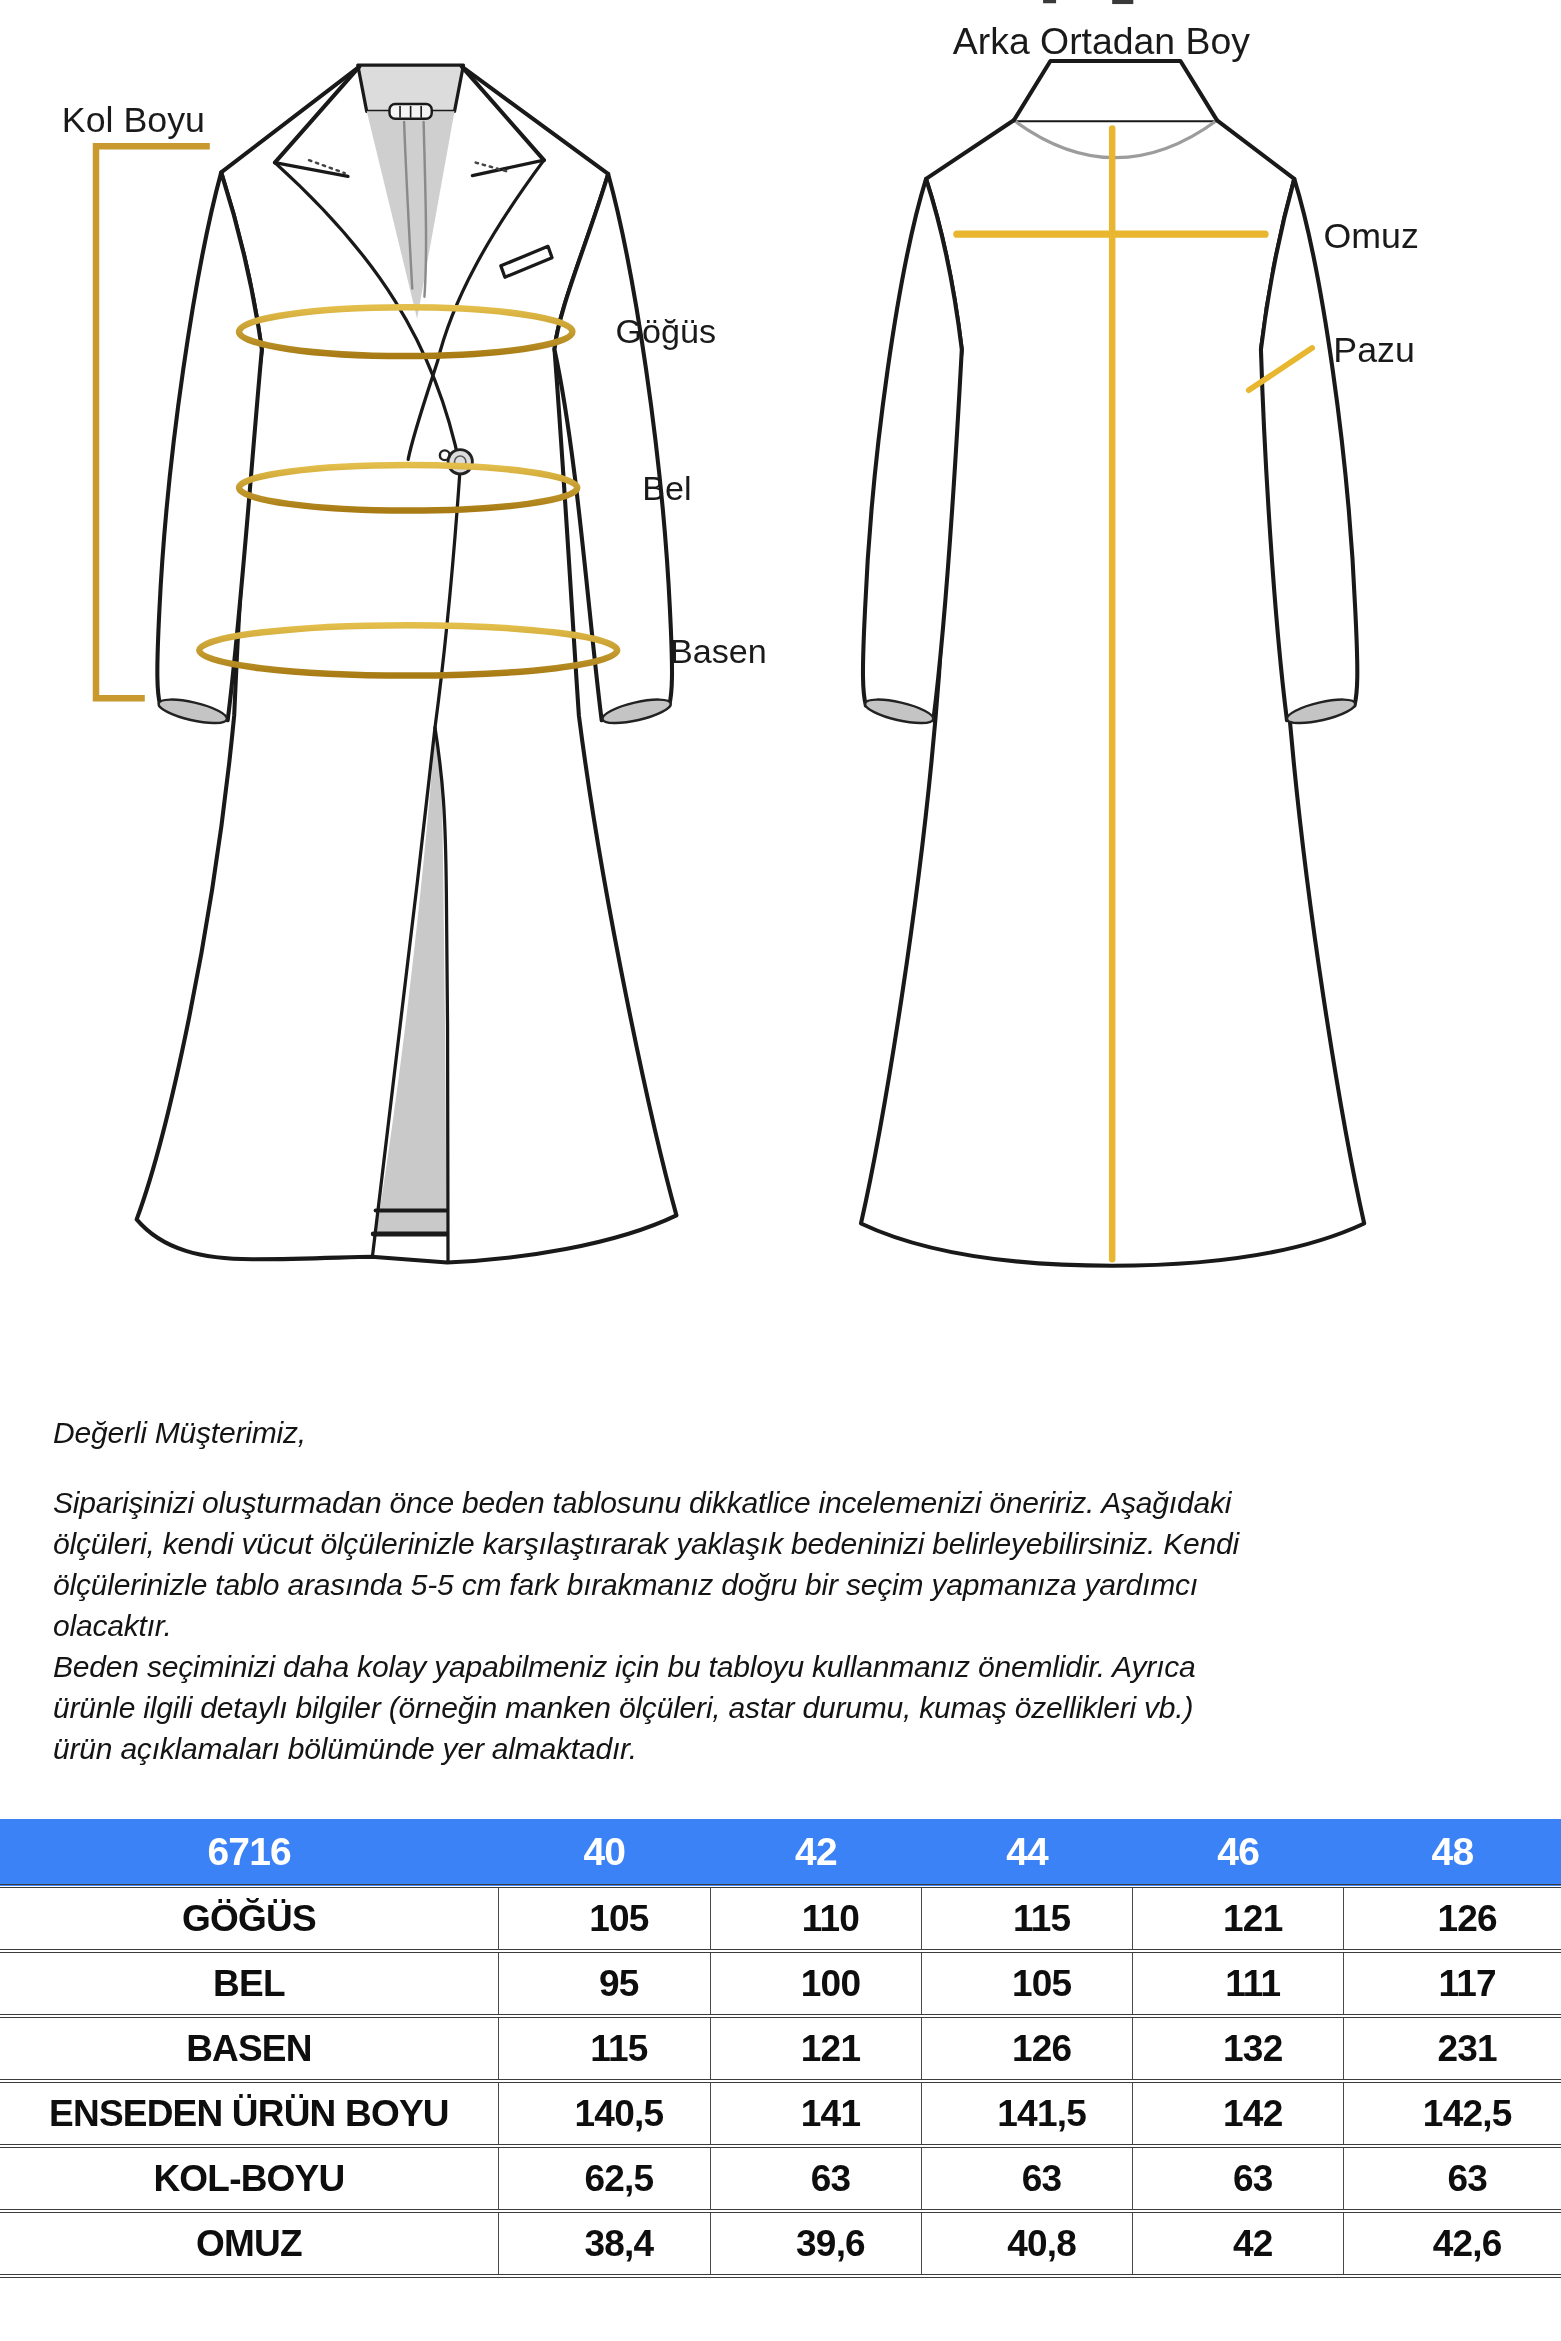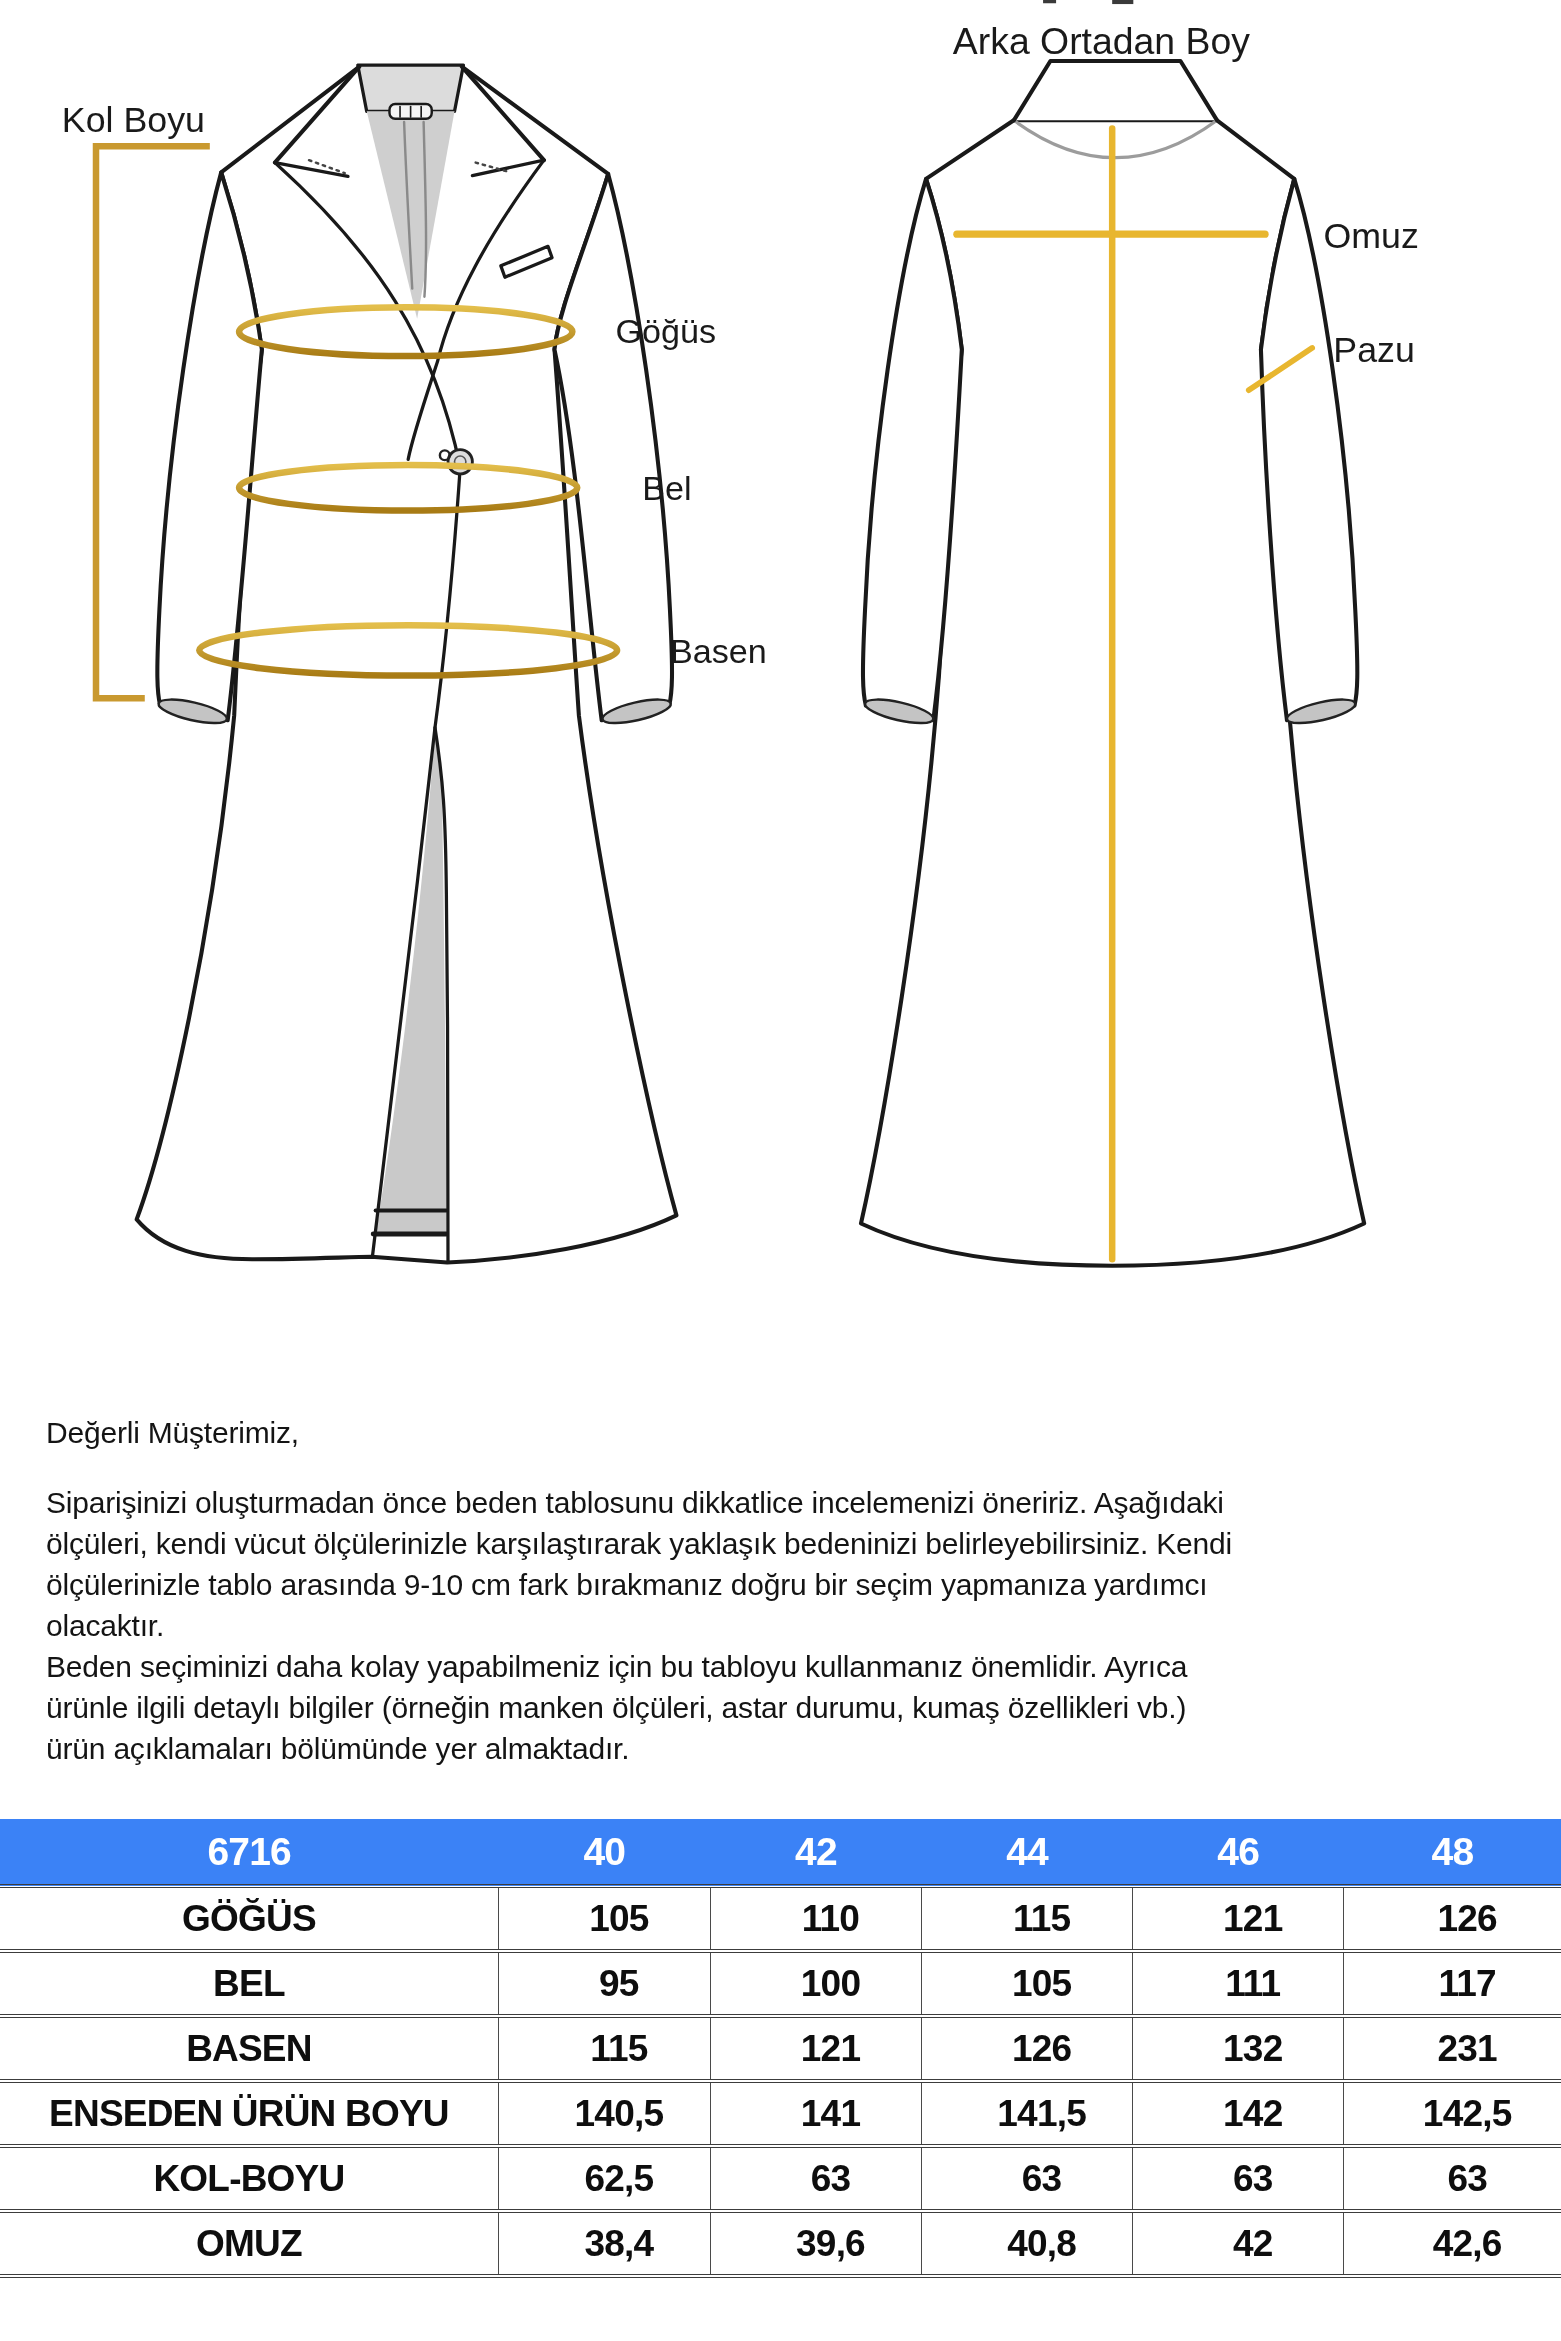--- a/index.html
+++ b/index.html
@@ -4,22 +4,22 @@
 <style>
   * { margin:0; padding:0; box-sizing:border-box; }
   html,body { background:#ffffff; }
   body { font-family:"Liberation Sans", sans-serif; }
   .canvas { position:relative; width:1561px; height:2342px; background:#fff; overflow:hidden; }
 
   .diagram-svg { position:absolute; top:0; left:0; }
 
   .diagram-label { font-family:"Liberation Sans", sans-serif; fill:#1a1a1a; }
 
-  .intro { position:absolute; top:1412px; left:46px; width:1496px; color:#141414;
-           font-size:30px; line-height:41px; letter-spacing:-0.2px; }
+  .intro { position:absolute; top:1412px; left:53px; width:1496px; color:#141414;
+           font-size:30px; line-height:41px; letter-spacing:-0.2px;font-style:italic; }
   .intro .greeting { margin-bottom:29px; }
   .intro .line { white-space:nowrap; }
 
   .size-table { position:absolute; top:1819px; left:0; width:1561px;
                 border-collapse:collapse; table-layout:fixed; text-align:center;
                 font-weight:bold; letter-spacing:-0.8px; color:#0e0e0e; }
   .size-table thead tr { background:#3b82f6; color:#ffffff; height:67px; font-size:39px; }
   .size-table tbody tr { height:65px; font-size:37px; }
   .size-table tbody tr { border-top:4.9px double #3c3c3c; }
   .size-table tbody tr:last-child { border-bottom:4.9px double #3c3c3c; }
@@ -133,21 +133,21 @@
     <text class="diagram-label" x="824" y="815" font-size="42">Basen</text>
     <text class="diagram-label" x="1628" y="305" font-size="44">Omuz</text>
     <text class="diagram-label" x="1640" y="445" font-size="44">Pazu</text>
   </svg>
 
   <div class="intro">
     <div class="line greeting">Değerli Müşterimiz,</div>
     <div id="intro-lines">
         <div class="line">Siparişinizi oluşturmadan önce beden tablosunu dikkatlice incelemenizi öneririz. Aşağıdaki</div>
         <div class="line">ölçüleri, kendi vücut ölçülerinizle karşılaştırarak yaklaşık bedeninizi belirleyebilirsiniz. Kendi</div>
-        <div class="line">ölçülerinizle tablo arasında 9-10 cm fark bırakmanız doğru bir seçim yapmanıza yardımcı</div>
+        <div class="line">ölçülerinizle tablo arasında 5-5 cm fark bırakmanız doğru bir seçim yapmanıza yardımcı</div>
         <div class="line">olacaktır.</div>
         <div class="line">Beden seçiminizi daha kolay yapabilmeniz için bu tabloyu kullanmanız önemlidir. Ayrıca</div>
         <div class="line">ürünle ilgili detaylı bilgiler (örneğin manken ölçüleri, astar durumu, kumaş özellikleri vb.)</div>
         <div class="line">ürün açıklamaları bölümünde yer almaktadır.</div>
       </div>
   </div>
 
   <table class="size-table">
     <colgroup>
       <col style="width:498px">

